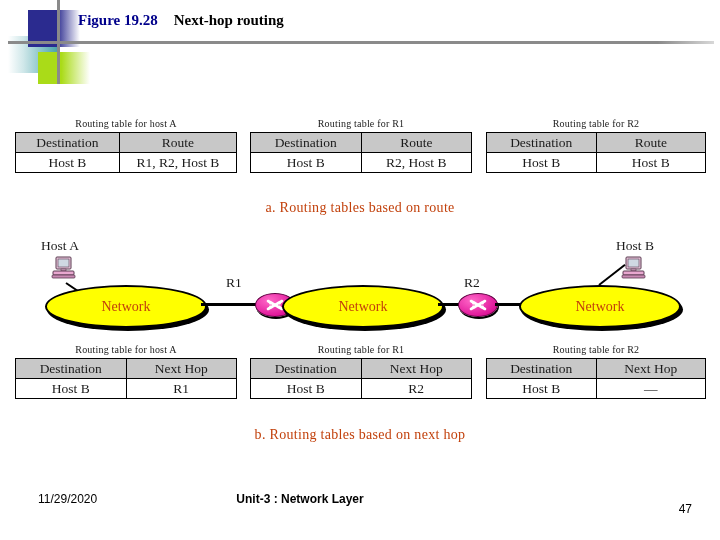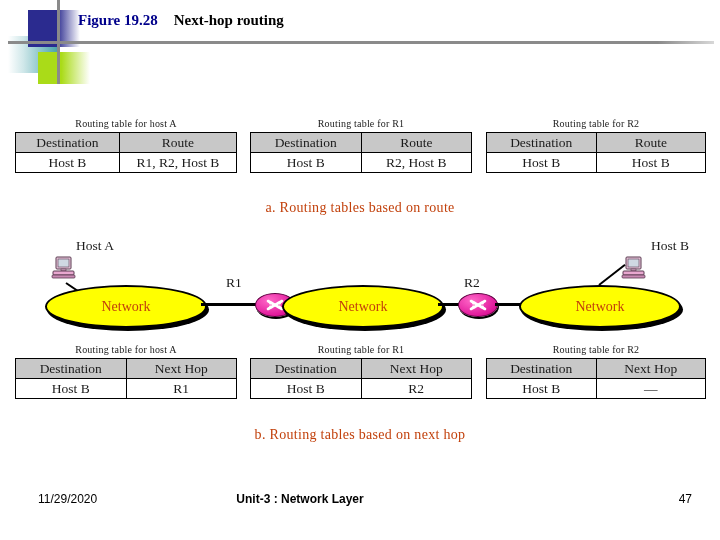--- a/index.html
+++ b/index.html
@@ -50,30 +50,30 @@
   .net-ellipse{position:absolute;border-radius:50%;background:#ffff00;
       border:2px solid #000;box-shadow:2px 3px 0 0 #000;}
   .net-label{position:absolute;width:100%;text-align:center;top:50%;
       transform:translateY(-50%);font-size:14px;color:#c2410c;}
   .router{position:absolute;width:38px;height:22px;border-radius:50%;
       background:radial-gradient(ellipse at 35% 30%,#ff69c8 0%,#e0179a 70%,#b3006e 100%);
       border:1.5px solid #5e0040;box-shadow:1px 2px 0 0 #000;}
   .router svg{position:absolute;left:0;top:0;}
   .router-label{position:absolute;font-size:13.5px;color:#1a1a1a;white-space:nowrap;}
   .link-line{position:absolute;height:3px;background:#000;}
-  .host-label{position:absolute;font-size:13.5px;color:#1a1a1a;white-space:nowrap;margin-left:35px;}
+  .host-label{position:absolute;font-size:13.5px;color:#1a1a1a;white-space:nowrap;}
   .host-icon{position:absolute;width:28px;height:26px;}
   .host-link{position:absolute;background:#000;height:2px;transform-origin:left center;}
 
   
   #footer{position:absolute;left:0;top:492px;width:720px;height:22px;
       font-family:"Liberation Sans", sans-serif;font-size:12px;color:#000;}
   #footer .f-date{position:absolute;left:38px;top:0;}
   #footer .f-title{position:absolute;left:0;top:0;width:600px;text-align:center;font-weight:bold;}
-  #footer .f-page{position:absolute;right:28px;top:0;margin-left:24px;}
+  #footer .f-page{position:absolute;right:28px;top:10px;margin-left:24px;}
 </style>
 </head>
 <body>
 
 <div id="header-decoration">
   <div class="deco-teal-square"></div>
   <div class="deco-green-square"></div>
   <div class="deco-blue-square"></div>
   <div class="deco-vline"></div>
 </div>

